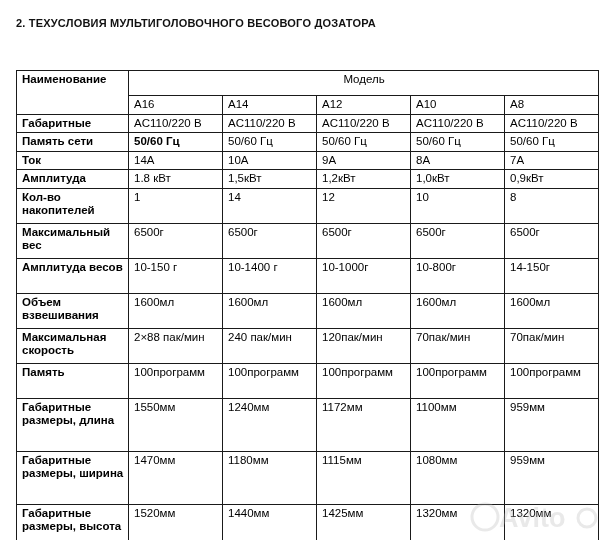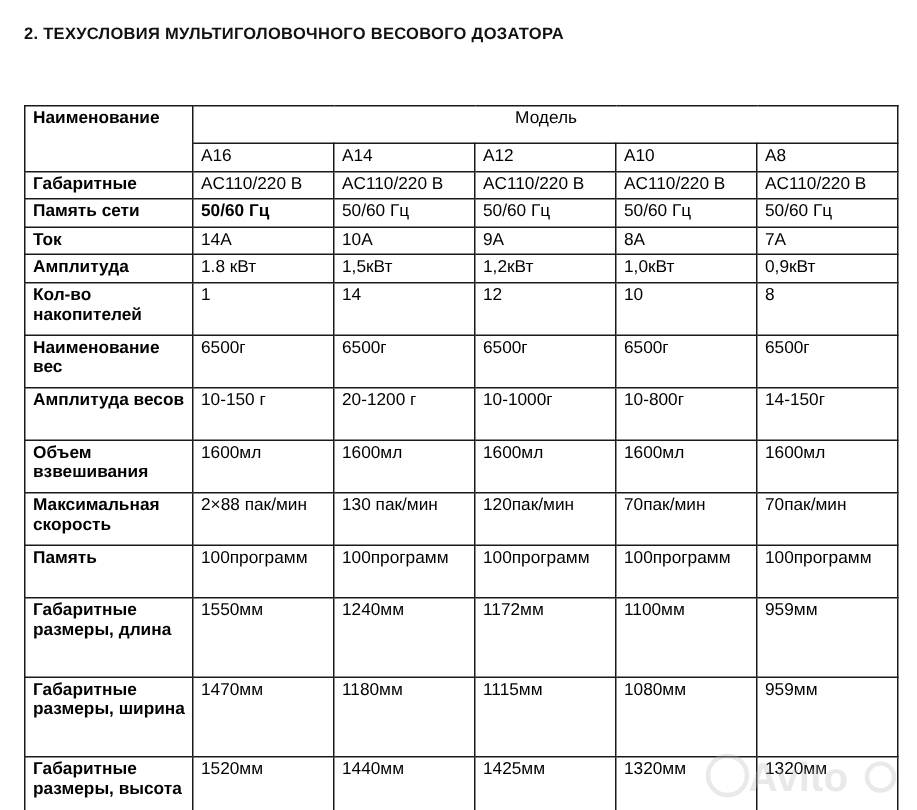--- a/index.html
+++ b/index.html
@@ -150,47 +150,47 @@
         </tr>
         <tr>
           <td class="rowhead tall-2">Кол-во накопителей</td>
           <td class="tall-2">1</td>
           <td class="tall-2">14</td>
           <td class="tall-2">12</td>
           <td class="tall-2">10</td>
           <td class="tall-2">8</td>
         </tr>
         <tr>
-          <td class="rowhead tall-2">Наименование вес</td>
+          <td class="rowhead tall-2">Максимальный вес</td>
           <td class="tall-2">6500г</td>
           <td class="tall-2">6500г</td>
           <td class="tall-2">6500г</td>
           <td class="tall-2">6500г</td>
           <td class="tall-2">6500г</td>
         </tr>
         <tr>
           <td class="rowhead tall-2">Амплитуда весов</td>
           <td class="tall-2">10-150 г</td>
-          <td class="tall-2">20-1200 г</td>
+          <td class="tall-2">10-1400 г</td>
           <td class="tall-2">10-1000г</td>
           <td class="tall-2">10-800г</td>
           <td class="tall-2">14-150г</td>
         </tr>
         <tr>
           <td class="rowhead tall-2">Объем взвешивания</td>
           <td class="tall-2">1600мл</td>
           <td class="tall-2">1600мл</td>
           <td class="tall-2">1600мл</td>
           <td class="tall-2">1600мл</td>
           <td class="tall-2">1600мл</td>
         </tr>
         <tr>
           <td class="rowhead tall-2">Максимальная скорость</td>
           <td class="tall-2">2×88 пак/мин</td>
-          <td class="tall-2">130 пак/мин</td>
+          <td class="tall-2">240 пак/мин</td>
           <td class="tall-2">120пак/мин</td>
           <td class="tall-2">70пак/мин</td>
           <td class="tall-2">70пак/мин</td>
         </tr>
         <tr>
           <td class="rowhead tall-2">Память</td>
           <td class="tall-2">100программ</td>
           <td class="tall-2">100программ</td>
           <td class="tall-2">100программ</td>
           <td class="tall-2">100программ</td>

